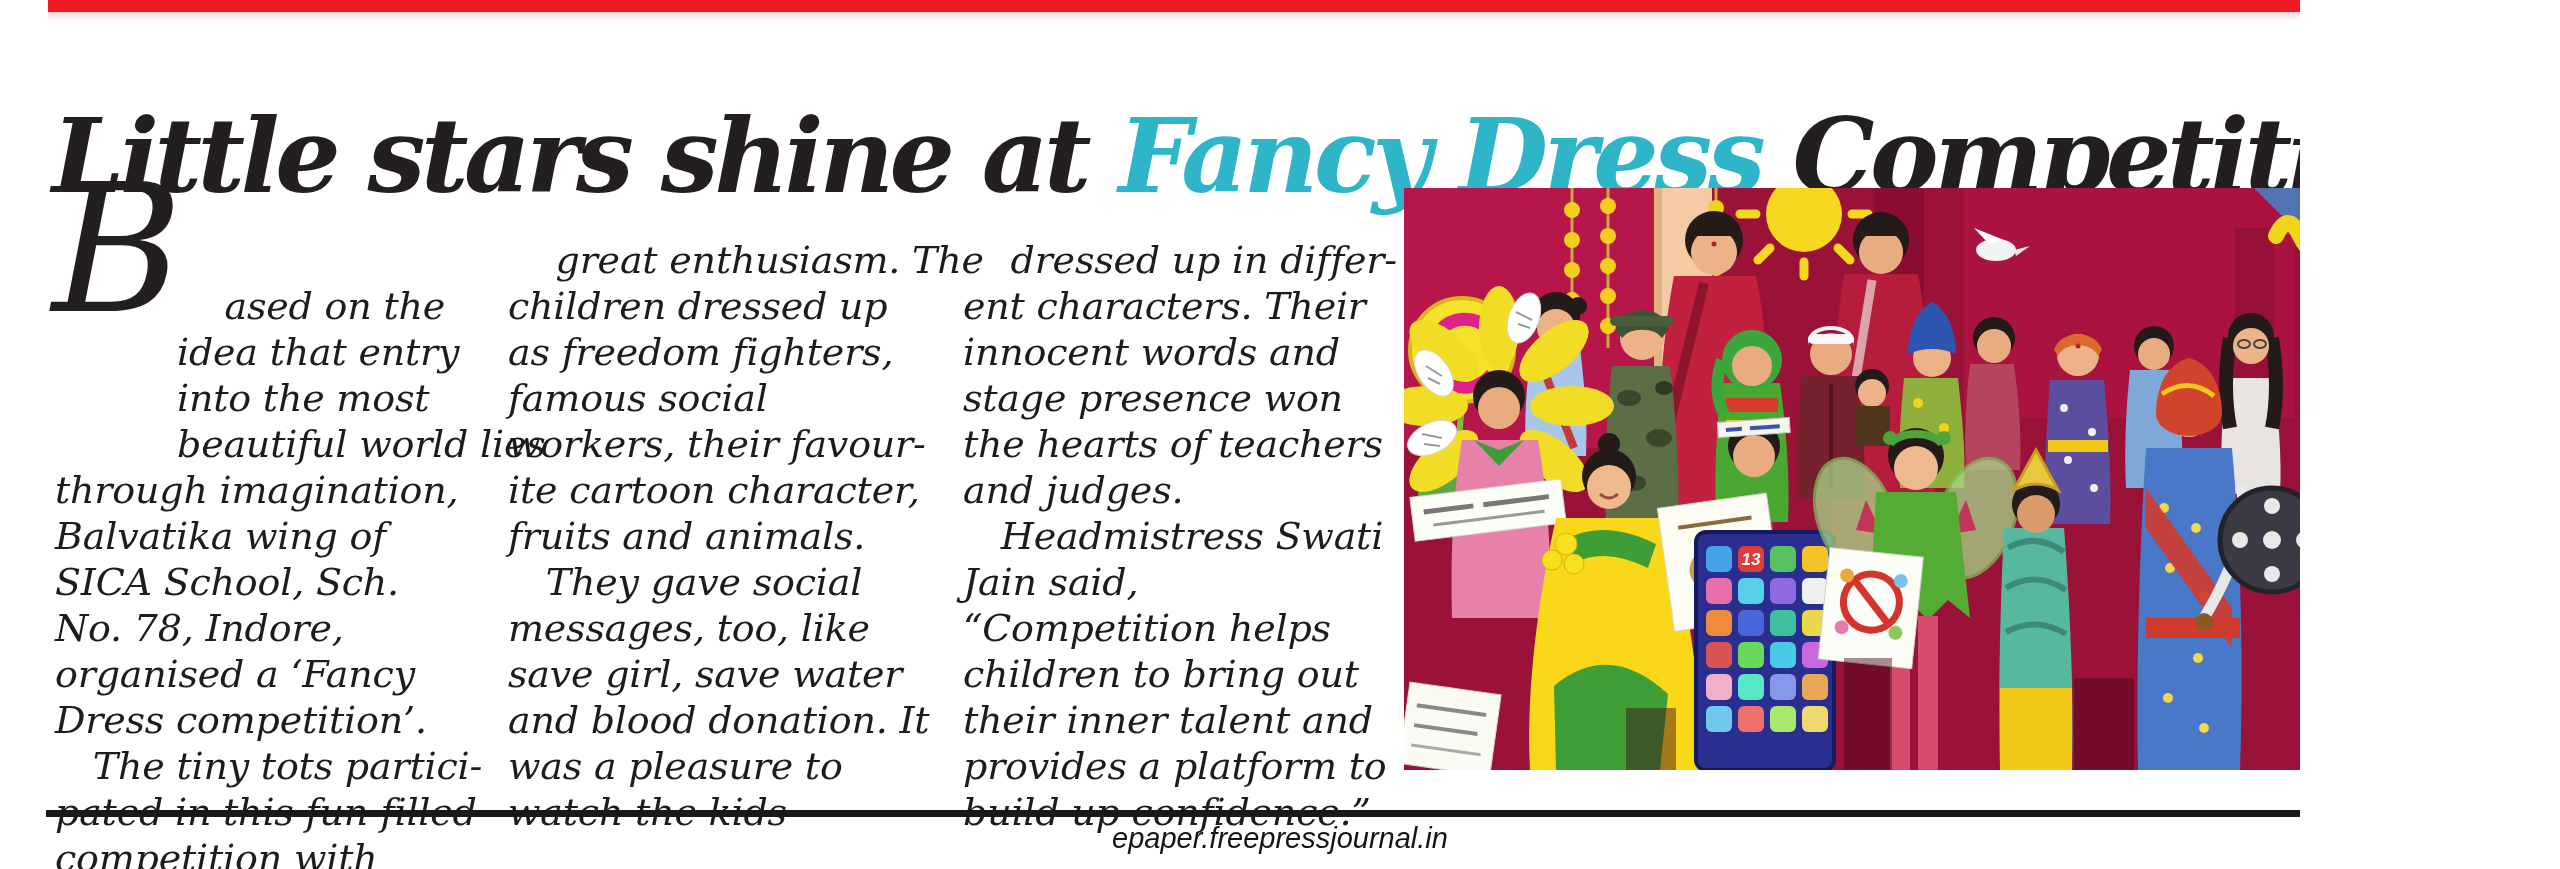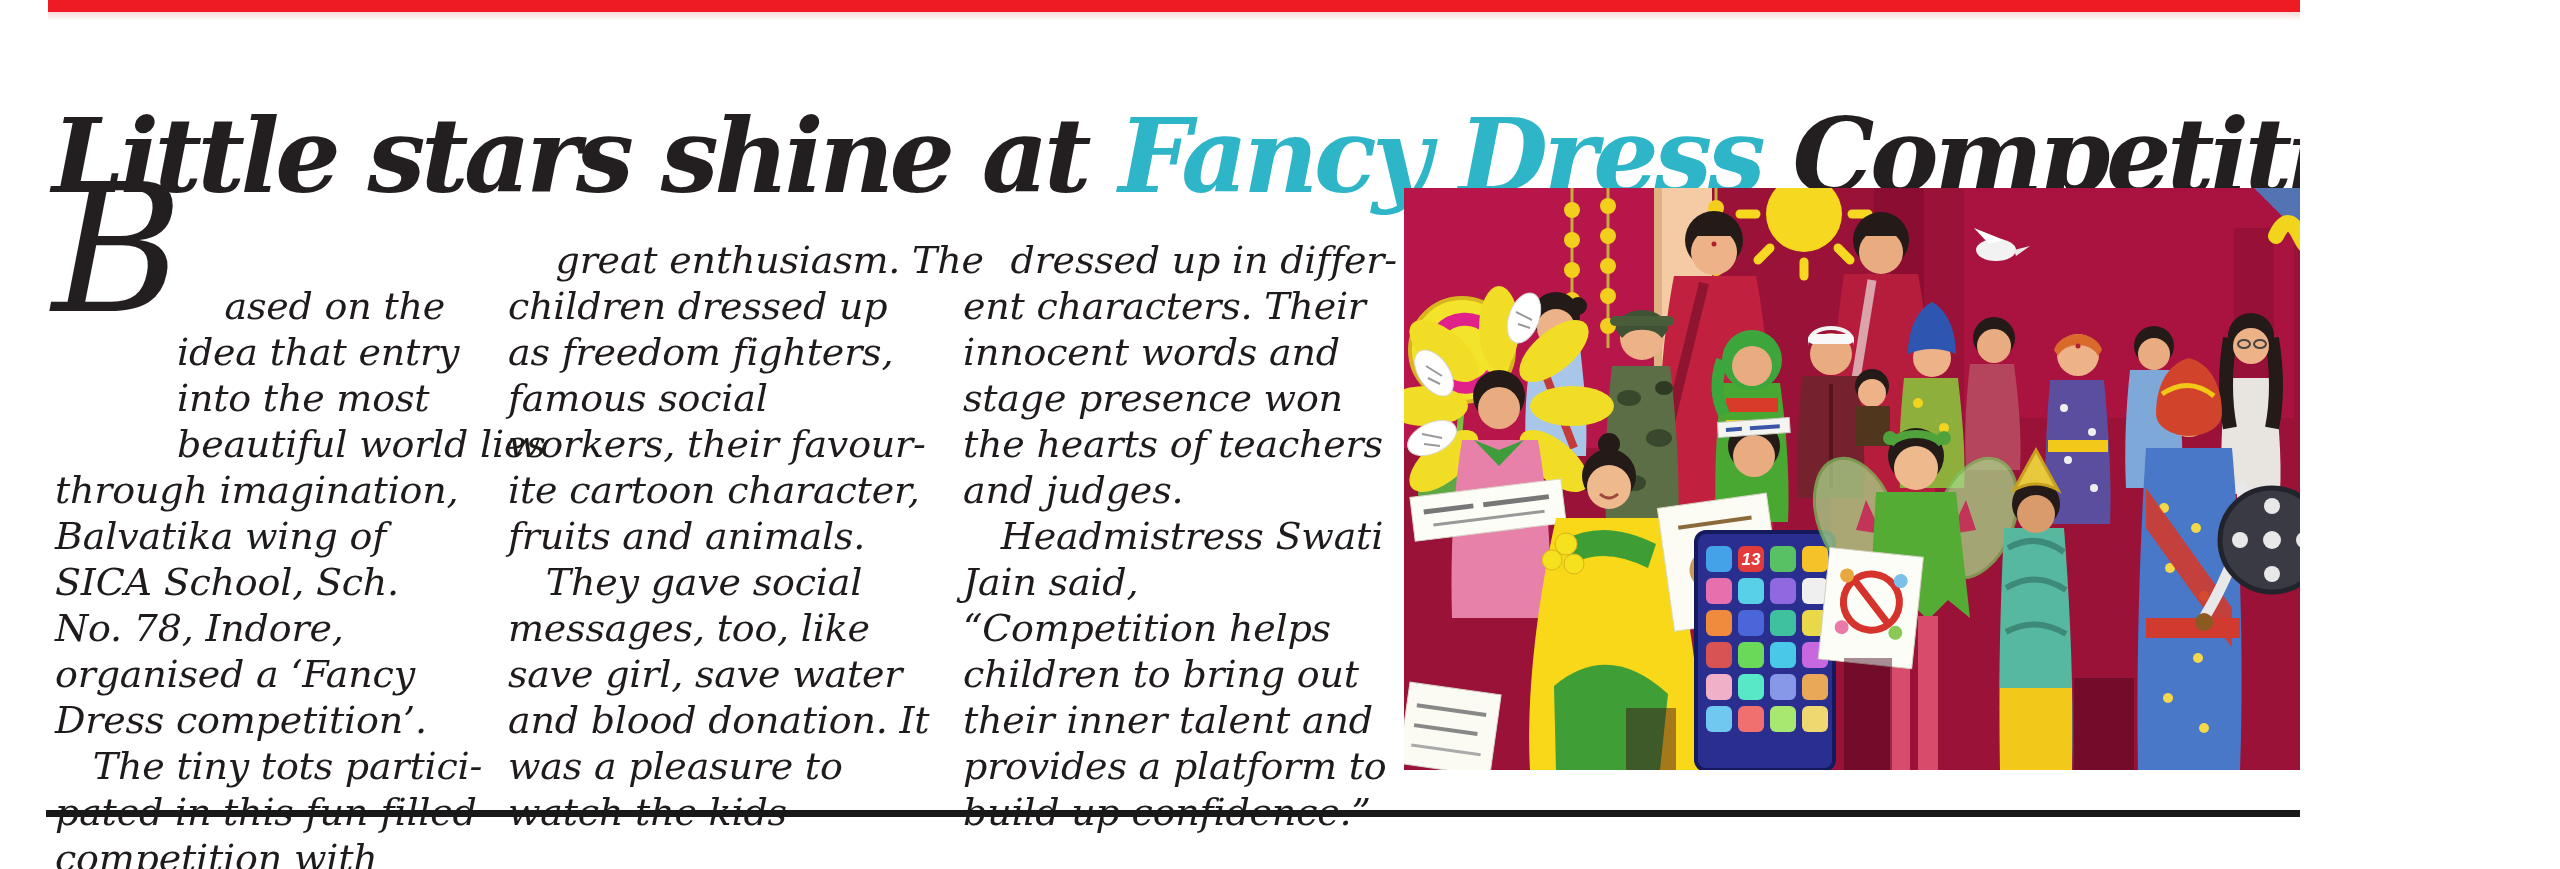--- a/index.html
+++ b/index.html
@@ -456,14 +456,15 @@
       <g fill="#40061A" opacity="0.45">
         <rect x="440" y="470" width="48" height="112"></rect>
         <rect x="670" y="490" width="60" height="92"></rect>
         <rect x="986" y="480" width="40" height="102"></rect>
         <rect x="222" y="520" width="50" height="62"></rect>
       </g>
     </svg>
   </div>
 
   <div class="footer-line"></div>
+  <div class="footer-text">epaper.freepressjournal.in</div>
 
 </div>
 
 </body></html>

